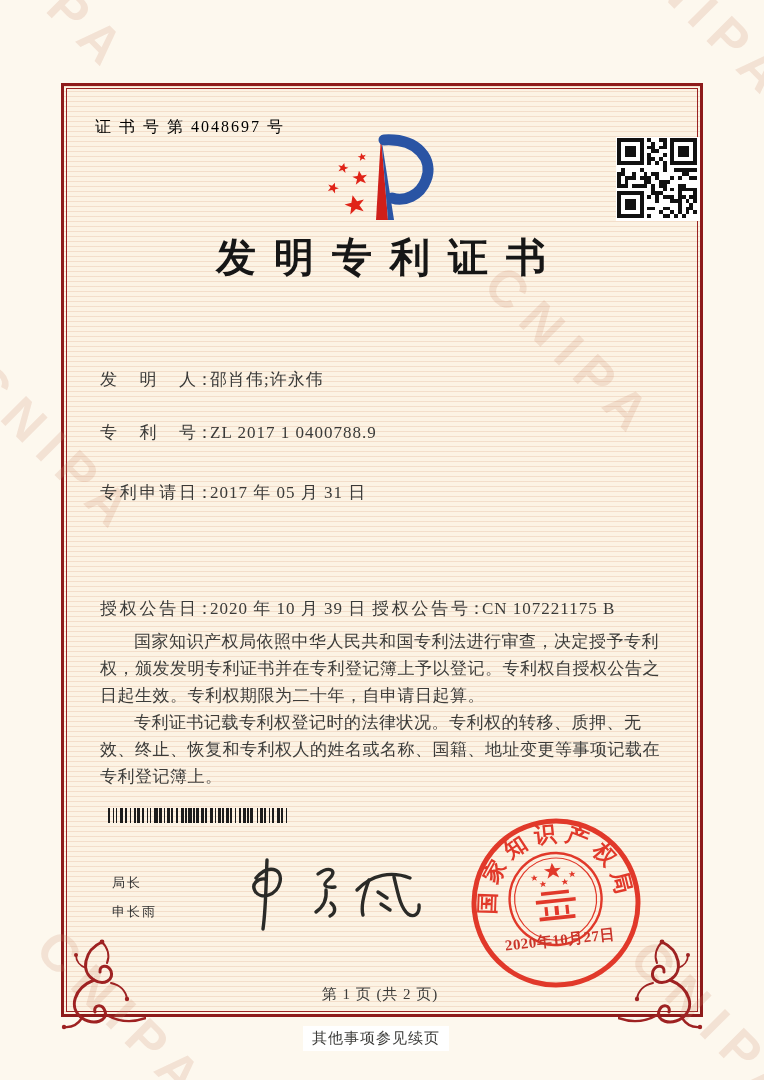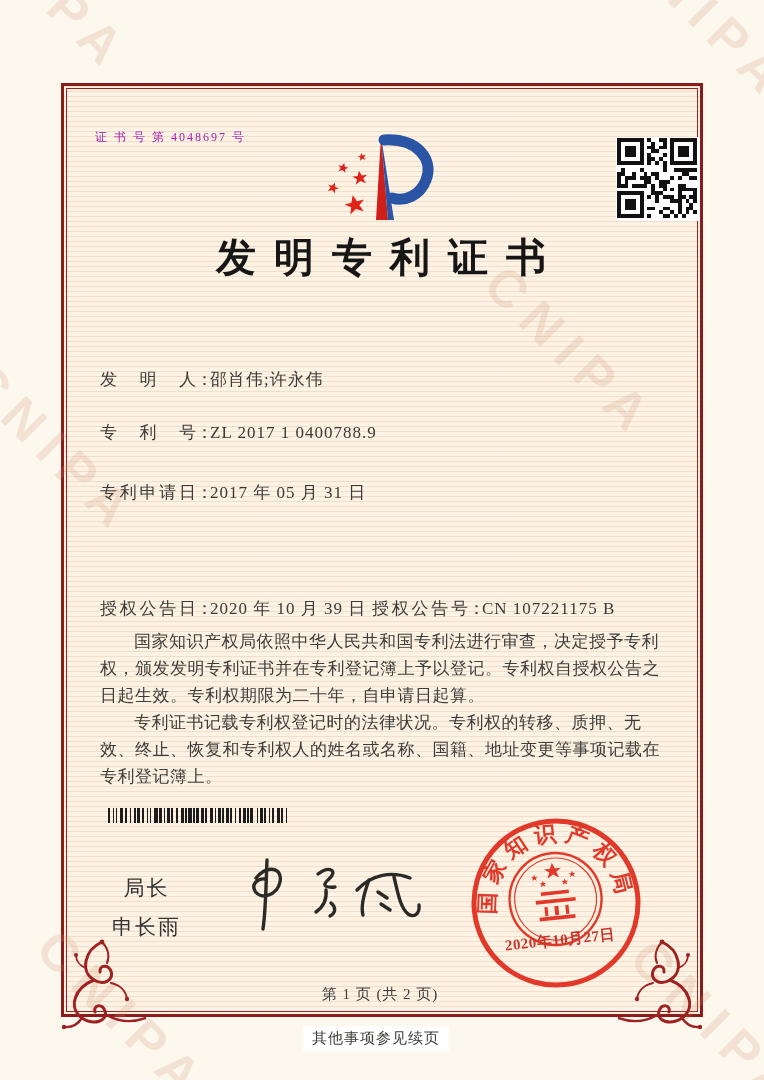--- a/index.html
+++ b/index.html
@@ -10,41 +10,41 @@
   .wm{position:absolute;z-index:1;transform:rotate(45deg);
       font-family:"Liberation Sans","DejaVu Sans",sans-serif;font-weight:bold;
       font-size:52px;letter-spacing:12px;color:rgba(205,140,112,0.20);user-select:none;}
   
   .frame{position:absolute;left:61px;top:83px;width:636px;height:928px;z-index:0;
          border:3px solid #8e1b1b;
          background:repeating-linear-gradient(180deg, rgba(224,172,142,0.30) 0 1px, rgba(0,0,0,0) 1px 5px), #fcf3e4;}
   .frame .inner{position:absolute;inset:2px;border:1px solid #9b2323;}
   .content{position:absolute;inset:0;z-index:2;}
   
-  .cert-no{position:absolute;left:95px;top:129px;font-size:12px;letter-spacing:2px;color:#a21caf;}
+  .cert-no{position:absolute;left:95px;top:117px;font-size:16px;letter-spacing:2px;color:#000000;}
   .logo{position:absolute;left:318px;top:126px;}
   .qr{position:absolute;left:616px;top:137px;width:82px;height:82px;background:#fff;padding:1px;}
   .title{position:absolute;left:61px;top:230px;width:640px;text-align:center;
          font-size:40px;font-weight:600;color:#161616;letter-spacing:18px;text-indent:18px;}
   
   .row{position:absolute;left:100px;font-size:17px;line-height:26px;white-space:nowrap;}
   .flabel{display:inline-block;width:96px;text-align:justify;text-align-last:justify;vertical-align:top;}
   .fcolon{display:inline-block;width:14px;vertical-align:top;}
   .fvalue{display:inline-block;vertical-align:top;letter-spacing:1px;}
   .row.wrap{white-space:normal;}
   .row.wrap .fvalue{width:452px;}
   
   .paras{position:absolute;left:100px;top:628px;width:568px;font-size:17px;line-height:27px;
          letter-spacing:0.5px;color:#3c3c3a;}
   .paras p{margin:0;text-indent:2em;}
   
   .barcode{position:absolute;left:108px;top:808px;width:210px;height:15px;overflow:hidden;
            white-space:nowrap;font-size:0;}
   
-  .sig-labels{position:absolute;left:112px;top:874px;font-size:21px;letter-spacing:2px;color:#333;text-align:center;}
+  .sig-labels{position:absolute;left:112px;top:874px;font-size:13px;letter-spacing:2px;color:#333;}
   .sig-labels div{margin-bottom:11px;}
   .sig-script{position:absolute;left:222px;top:852px;}
   
   .seal{position:absolute;left:468px;top:815px;width:176px;height:176px;
         transform:rotate(-6deg);opacity:0.93;mix-blend-mode:multiply;}
   
   .page-info{position:absolute;left:285px;top:985px;width:190px;text-align:center;
              font-size:15px;letter-spacing:1px;color:#3c3c3a;}
   .cont-note{position:absolute;left:303px;top:1026px;background:#ffffff;
              padding:3px 9px;font-size:15px;letter-spacing:1px;color:#3c3c3a;}

